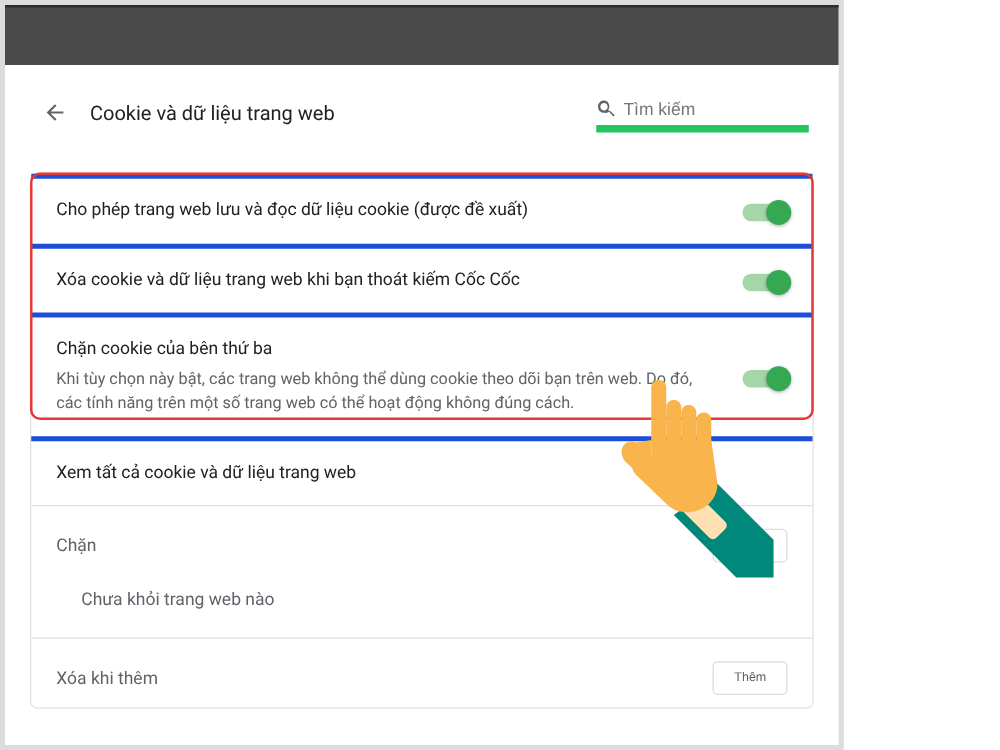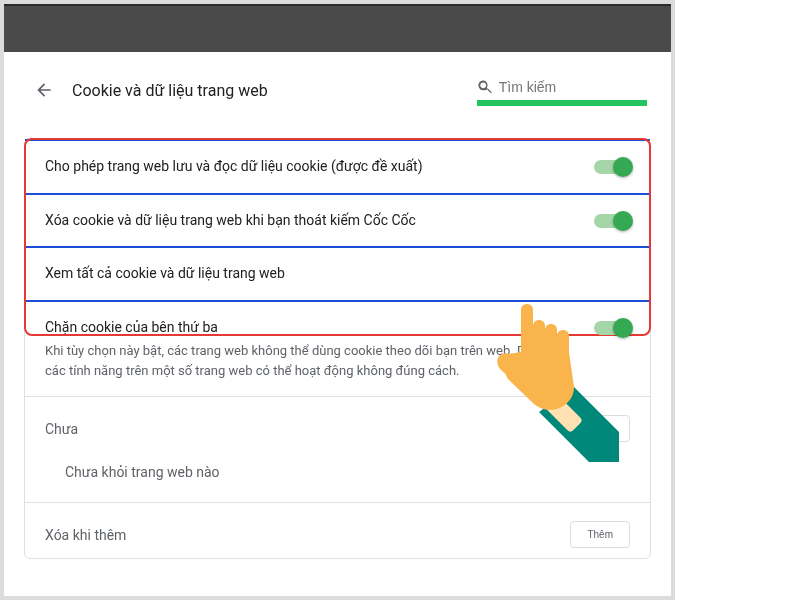--- a/index.html
+++ b/index.html
@@ -9,21 +9,21 @@
   .page { padding: 0 20px 20px 20px; }
   .header { display: flex; align-items: center; padding: 22px 4px 14px 4px; }
   .back { width: 32px; height: 32px; display: flex; align-items: center; justify-content: center; color: #5f6368; cursor: pointer; border-radius: 50%; }
   .back svg { width: 20px; height: 20px; }
   .title { font-size: 16px; color: #202124; margin-left: 12px; flex: 1; }
   .search { display: flex; border-bottom: 6px solid #22c55e; width: 170px; padding: 4px 0; }
   .search svg { width: 18px; height: 18px; color: #5f6368; margin-right: 6px; }
   .search input { border: none; outline: none; font-size: 14px; color: #5f6368; width: 100%; background: transparent; }
   .card { border: 1px solid #e0e0e0; border-radius: 6px; margin-top: 18px; overflow: visible; position: relative; }
   .highlight { position: absolute; left: -1px; right: -1px; top: -1px; border: 2px solid #e53935; border-radius: 8px; pointer-events: none; height: 198px; }
-  .row { display: flex; align-items: flex-start; padding: 16px 20px; border-top: 2px solid #1d4ed8; }
+  .row { display: flex; align-items: center; padding: 16px 20px; border-top: 4px solid #1d4ed8; }
   .row:first-child { border-top: none; }
   .row-text { flex: 1; padding-right: 20px; }
   .row-label { font-size: 14px; color: #202124; line-height: 1.4; }
   .row-desc { font-size: 13px; color: #5f6368; line-height: 1.5; margin-top: 4px; }
   .toggle { position: relative; width: 36px; height: 14px; background: #a5d6a7; border-radius: 20px; flex-shrink: 0; margin-top: 3px; cursor: pointer; }
   .toggle .knob { position: absolute; right: -3px; top: -3px; width: 20px; height: 20px; background: #34a853; border-radius: 50%; box-shadow: 0 1px 3px rgba(0,0,0,0.3); }
   .section-title { font-size: 14px; color: #5f6368; padding: 18px 20px 10px 20px; border-top: 1px solid #e0e0e0; display: flex; justify-content: space-between; align-items: center; }
   .btn { border: 1px solid #dadce0; background: #fff; color: #5f6368; font-size: 10px; padding: 7px 16px; border-radius: 4px; cursor: pointer; }
   .empty { font-size: 14px; color: #5f6368; padding: 12px 40px 22px 40px; }
   .hand { position: absolute; right: 52px; top: 288px; pointer-events: none; }
@@ -67,36 +67,36 @@
         <div class="row-text">
           <div class="row-label">Xóa cookie và dữ liệu trang web khi bạn thoát kiếm Cốc Cốc</div>
         </div>
         <div class="toggle">
             <div class="knob"></div>
           </div>
       </div>
 
       <div class="row">
         <div class="row-text">
-          <div class="row-label">Xem tất cả cookie và dữ liệu trang web</div>
-        </div>
-      </div>
-
-      <div class="row">
-        <div class="row-text">
           <div class="row-label">Chặn cookie của bên thứ ba</div>
           <div class="row-desc">Khi tùy chọn này bật, các trang web không thể dùng cookie theo dõi bạn trên web. Do đó, các tính năng trên một số trang web có thể hoạt động không đúng cách.</div>
         </div>
         <div class="toggle">
             <div class="knob"></div>
           </div>
       </div>
 
+      <div class="row">
+        <div class="row-text">
+          <div class="row-label">Xem tất cả cookie và dữ liệu trang web</div>
+        </div>
+      </div>
+
       <div class="section-title">
-        <span>Chưa</span>
+        <span>Chặn</span>
         <button class="btn">Thêm</button>
       </div>
       <div class="empty">Chưa khỏi trang web nào</div>
 
       <div class="section-title">
         <span>Xóa khi thêm</span>
         <button class="btn">Thêm</button>
       </div>
     </div>
   </div>

